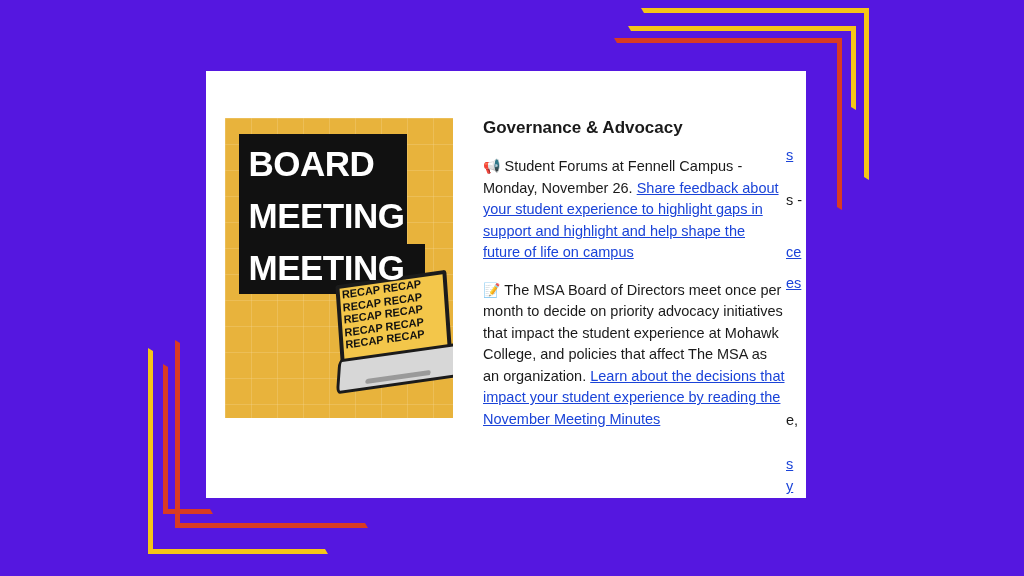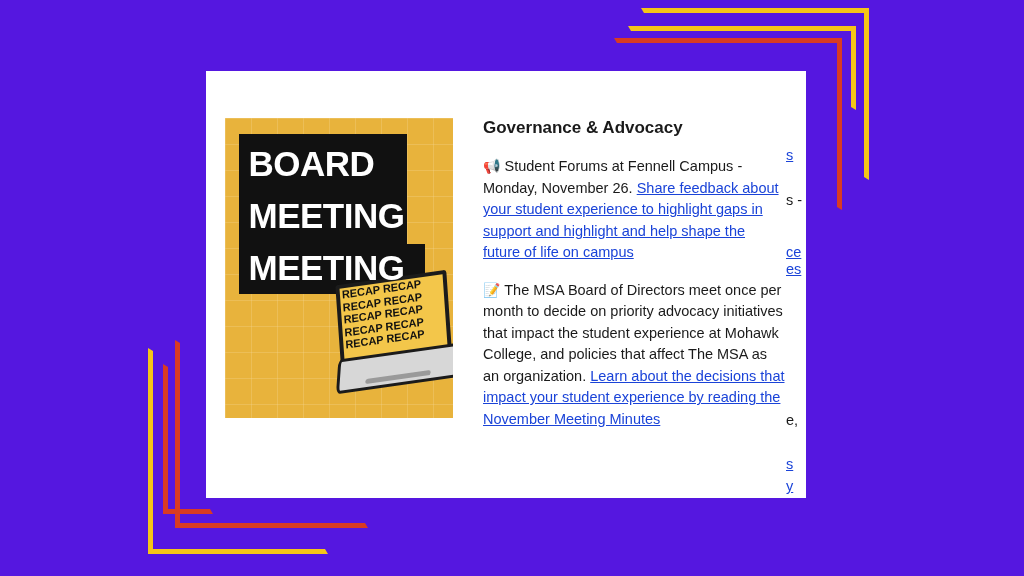--- a/index.html
+++ b/index.html
@@ -311,21 +311,21 @@
 
       <p class="para">
         <span class="emoji">📝</span>
         <span>The MSA Board of Directors meet once per month to decide on priority advocacy initiatives that impact the student experience at Mohawk College, and policies that affect The MSA as an organization. </span><a class="inline-link" href="#">Learn about the decisions that impact your student experience by reading the November Meeting Minutes</a>
       </p>
 
       <div class="edge-frags">
         <span class="frag link" style="top:74px;">s</span>
         <span class="frag" style="top:119px;">s -</span>
         <span class="frag link" style="top:171px;">ce</span>
-        <span class="frag link" style="top:188px;">es</span>
+        <span class="frag link" style="top:202px;">es</span>
         <span class="frag" style="top:339px;">e,</span>
         <span class="frag link" style="top:383px;">s</span>
         <span class="frag link" style="top:405px;">y</span>
 
       </div>
     </div>
 
   </div>
 </div>
 

